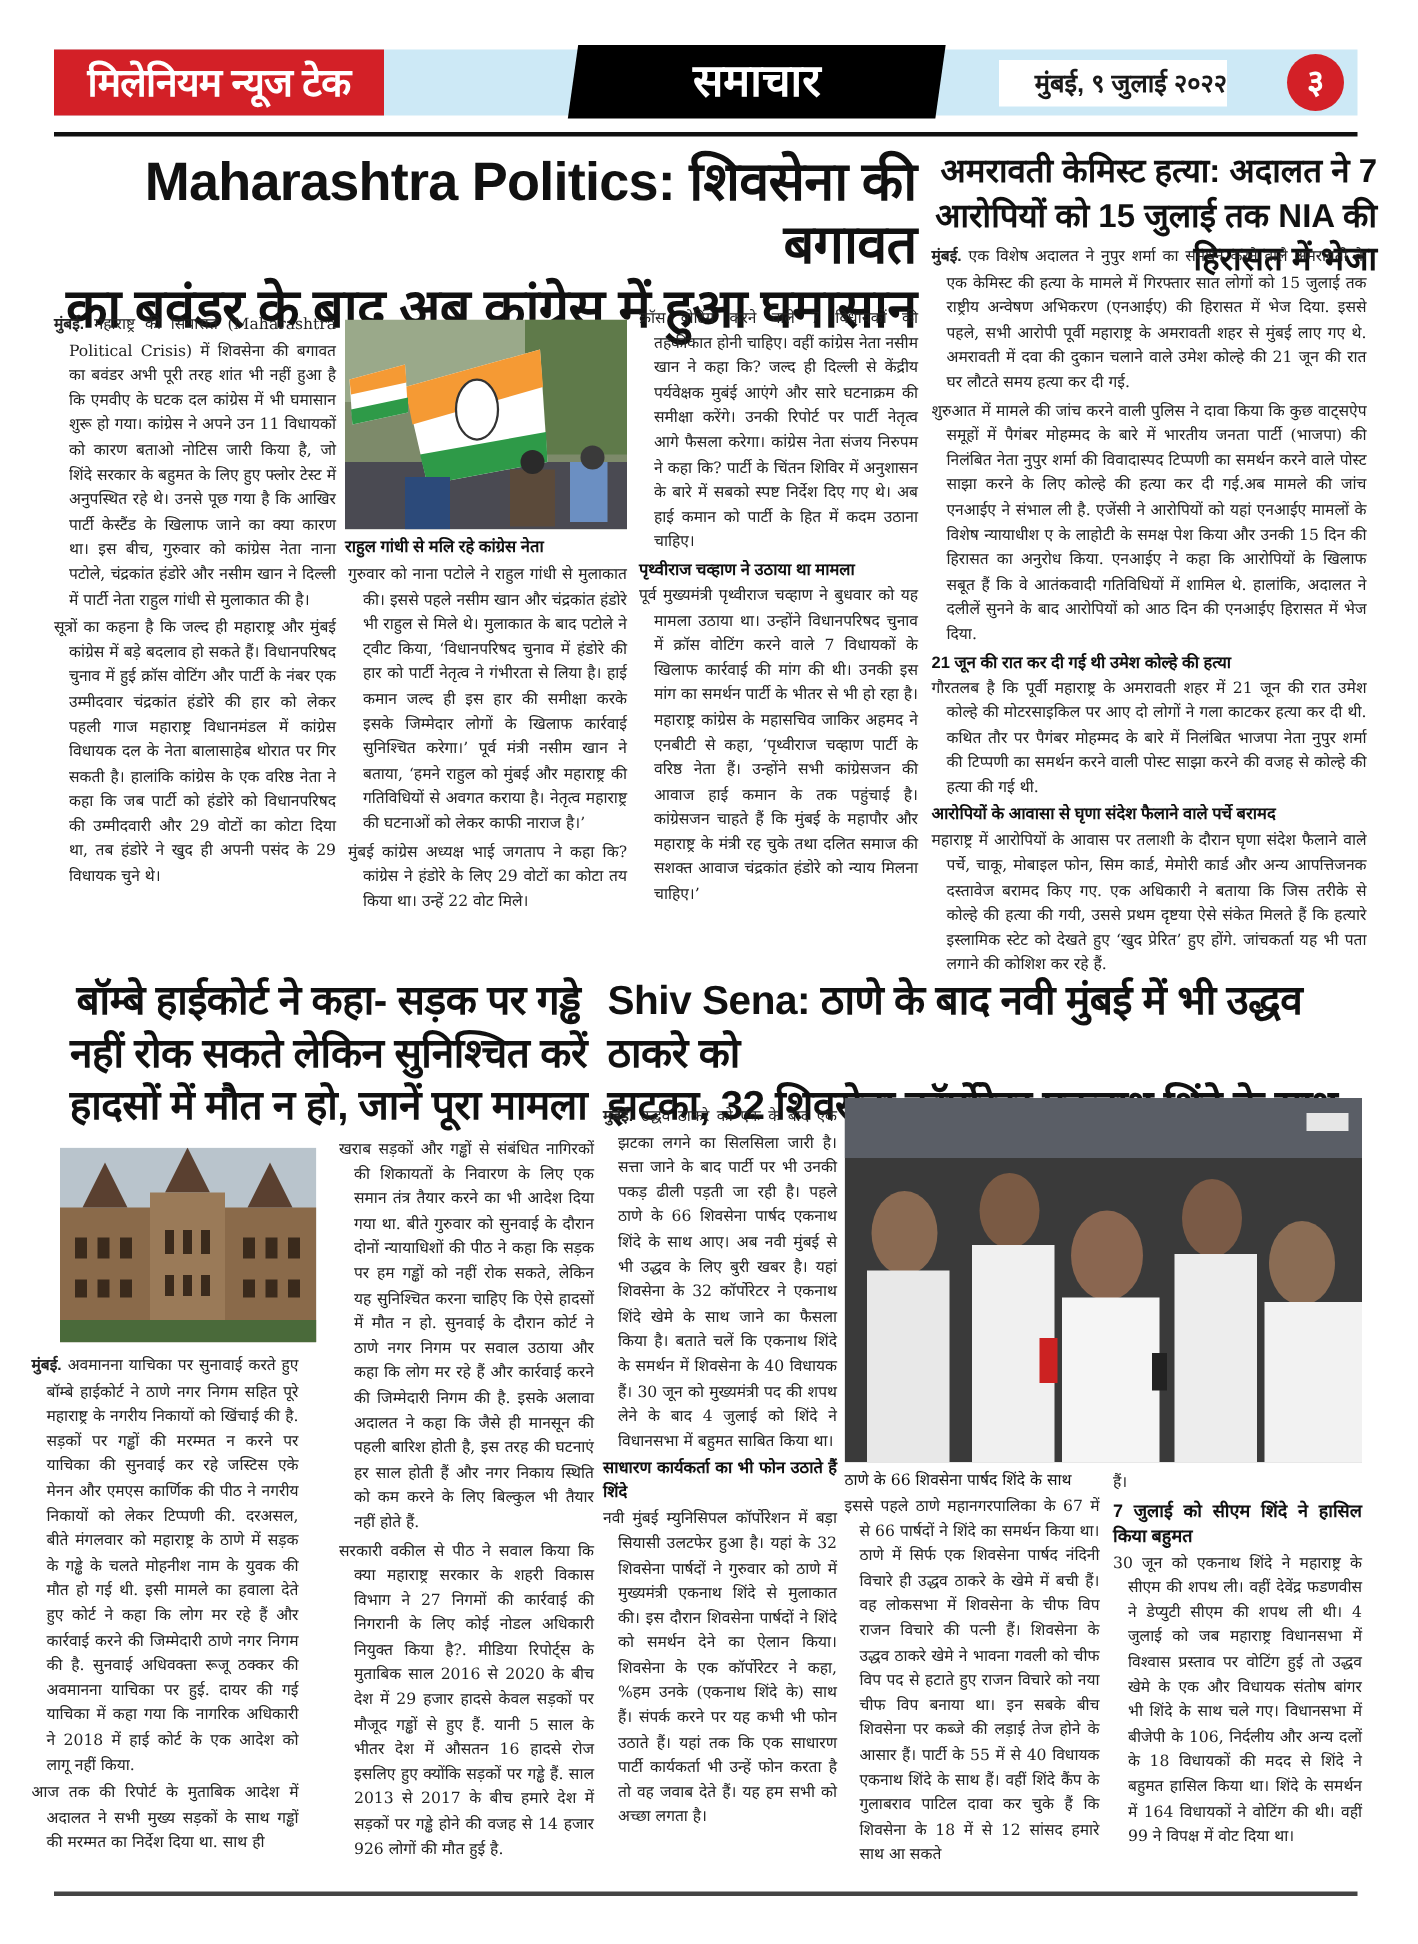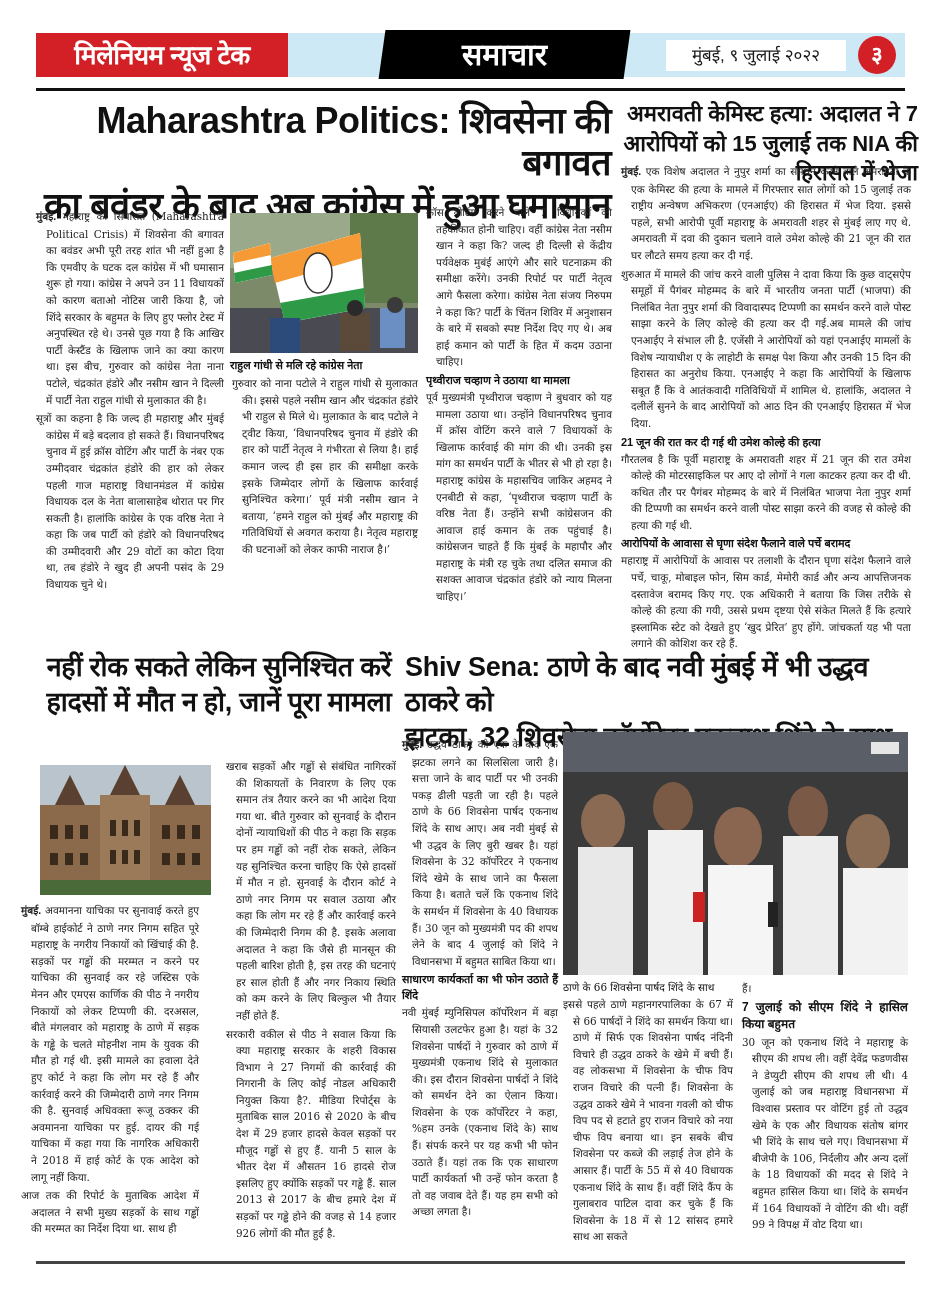--- a/index.html
+++ b/index.html
@@ -1,28 +1,28 @@
 <!DOCTYPE html>
 <html><head>
 <meta charset="utf-8">
 <style>
   * { box-sizing: border-box; margin: 0; padding: 0; }
   html, body { width: 945px; height: 1296px; background: #ffffff; overflow: hidden; }
   body { position: relative; font-family: "DejaVu Sans", sans-serif; color: #1a1a1a; }
 
   
   .masthead { position: absolute; left: 36px; top: 33px; width: 869px; height: 44px; background: #cde9f6; }
-  .brand { position: absolute; left: 0; top: 0; width: 252px; height: 44px; background: #d32027; color: #fff;
+  .brand { position: absolute; left: 0; top: 0; width: 220px; height: 44px; background: #d32027; color: #fff;
            font-family: "Liberation Sans", sans-serif; font-weight: bold; font-size: 26px; line-height: 44px; text-align: center; letter-spacing: -0.5px; }
   .section-wrap { position: absolute; left: 346px; top: -3px; width: 245px; height: 49px; background: #000;
            transform: skewX(-8deg); }
   .section { position: absolute; left: 346px; top: -3px; width: 245px; height: 34px; color: #fff; text-align: center;
            font-family: "Liberation Sans", sans-serif; font-weight: bold; font-size: 30px; line-height: 49px; }
-  .dateline { position: absolute; left: 630px; top: 7px; width: 180px; height: 31px; background: #fff;
-           font-family: "Liberation Sans", sans-serif; font-weight: normal; font-size: 17px; line-height: 31px; text-align: center; }
+  .dateline { position: absolute; left: 630px; top: 7px; width: 152px; height: 31px; background: #fff;
+           font-family: "Liberation Sans", sans-serif; font-weight: bold; font-size: 17px; line-height: 31px; text-align: right; }
   .pageno { position: absolute; left: 822px; top: 3px; width: 38px; height: 38px; border-radius: 50%; background: #d32027; color: #fff;
            font-family: "Liberation Sans", sans-serif; font-weight: bold; font-size: 22px; line-height: 38px; text-align: center; }
   .rule-top { position: absolute; left: 36px; top: 88px; width: 869px; height: 3px; background: #111; }
 
   
   .hl { position: absolute; font-family: "Liberation Sans", sans-serif; font-weight: bold; color: #111; line-height: 1.18; }
   .hl-main { left: 36px; top: 100px; width: 575px; font-size: 36px; text-align: right; letter-spacing: -0.5px; }
   .hl-amravati { left: 618px; top: 99px; width: 300px; font-size: 22px; text-align: right; line-height: 1.35; }
 
   
@@ -78,39 +78,41 @@
     <rect x="110" y="100" width="30" height="38" fill="#5b4a3a"></rect>
     <rect x="40" y="105" width="30" height="35" fill="#2c4a7a"></rect>
     <circle cx="125" cy="95" r="8" fill="#2a2a2a"></circle>
     <circle cx="165" cy="92" r="8" fill="#3a3a3a"></circle>
   </svg>
 </div>
 <div class="caption" style="left:230px; top:358px; width:188px;">राहुल गांधी से मलि रहे कांग्रेस नेता</div>
 
 <div class="col" style="left:232px; top:375px; width:186px;">
   <p><span>गुरुवार को नाना पटोले ने राहुल गांधी से मुलाकात की। इससे पहले नसीम खान और चंद्रकांत हंडोरे भी राहुल से मिले थे। मुलाकात के बाद पटोले ने ट्वीट किया, ‘विधानपरिषद चुनाव में हंडोरे की हार को पार्टी नेतृत्व ने गंभीरता से लिया है। हाई कमान जल्द ही इस हार की समीक्षा करके इसके जिम्मेदार लोगों के खिलाफ कार्रवाई सुनिश्चित करेगा।’ पूर्व मंत्री नसीम खान ने बताया, ‘हमने राहुल को मुंबई और महाराष्ट्र की गतिविधियों से अवगत कराया है। नेतृत्व महाराष्ट्र की घटनाओं को लेकर काफी नाराज है।’</span></p>
+  <p><span>मुंबई कांग्रेस अध्यक्ष भाई जगताप ने कहा कि? कांग्रेस ने हंडोरे के लिए 29 वोटों का कोटा तय किया था। उन्हें 22 वोट मिले।</span></p>
 </div>
 
 <div class="col" style="left:426px; top:204px; width:186px;">
   <p><span>क्रॉस वोटिंग करने वाले 7 विधायकों की तहकीकात होनी चाहिए। वहीं कांग्रेस नेता नसीम खान ने कहा कि? जल्द ही दिल्ली से केंद्रीय पर्यवेक्षक मुबंई आएंगे और सारे घटनाक्रम की समीक्षा करेंगे। उनकी रिपोर्ट पर पार्टी नेतृत्व आगे फैसला करेगा। कांग्रेस नेता संजय निरुपम ने कहा कि? पार्टी के चिंतन शिविर में अनुशासन के बारे में सबको स्पष्ट निर्देश दिए गए थे। अब हाई कमान को पार्टी के हित में कदम उठाना चाहिए।</span></p>
   <div class="subhead">पृथ्वीराज चव्हाण ने उठाया था मामला</div>
   <p><span>पूर्व मुख्यमंत्री पृथ्वीराज चव्हाण ने बुधवार को यह मामला उठाया था। उन्होंने विधानपरिषद चुनाव में क्रॉस वोटिंग करने वाले 7 विधायकों के खिलाफ कार्रवाई की मांग की थी। उनकी इस मांग का समर्थन पार्टी के भीतर से भी हो रहा है। महाराष्ट्र कांग्रेस के महासचिव जाकिर अहमद ने एनबीटी से कहा, ‘पृथ्वीराज चव्हाण पार्टी के वरिष्ठ नेता हैं। उन्होंने सभी कांग्रेसजन की आवाज हाई कमान के तक पहुंचाई है। कांग्रेसजन चाहते हैं कि मुंबई के महापौर और महाराष्ट्र के मंत्री रह चुके तथा दलित समाज की सशक्त आवाज चंद्रकांत हंडोरे को न्याय मिलना चाहिए।’</span></p>
 </div>
 
 <div class="hl hl-amravati">अमरावती केमिस्ट हत्या: अदालत ने 7 आरोपियों को 15 जुलाई तक NIA की हिरासत में भेजा</div>
 <div class="col" style="left:621px; top:163px; width:290px;">
   <p><span class="lead">मुंबई.</span><span> एक विशेष अदालत ने नुपुर शर्मा का समर्थन करने वाले अमरावती के एक केमिस्ट की हत्या के मामले में गिरफ्तार सात लोगों को 15 जुलाई तक राष्ट्रीय अन्वेषण अभिकरण (एनआईए) की हिरासत में भेज दिया. इससे पहले, सभी आरोपी पूर्वी महाराष्ट्र के अमरावती शहर से मुंबई लाए गए थे. अमरावती में दवा की दुकान चलाने वाले उमेश कोल्हे की 21 जून की रात घर लौटते समय हत्या कर दी गई.</span></p>
   <p><span>शुरुआत में मामले की जांच करने वाली पुलिस ने दावा किया कि कुछ वाट्सऐप समूहों में पैगंबर मोहम्मद के बारे में भारतीय जनता पार्टी (भाजपा) की निलंबित नेता नुपुर शर्मा की विवादास्पद टिप्पणी का समर्थन करने वाले पोस्ट साझा करने के लिए कोल्हे की हत्या कर दी गई.अब मामले की जांच एनआईए ने संभाल ली है. एजेंसी ने आरोपियों को यहां एनआईए मामलों के विशेष न्यायाधीश ए के लाहोटी के समक्ष पेश किया और उनकी 15 दिन की हिरासत का अनुरोध किया. एनआईए ने कहा कि आरोपियों के खिलाफ सबूत हैं कि वे आतंकवादी गतिविधियों में शामिल थे. हालांकि, अदालत ने दलीलें सुनने के बाद आरोपियों को आठ दिन की एनआईए हिरासत में भेज दिया.</span></p>
   <div class="subhead">21 जून की रात कर दी गई थी उमेश कोल्हे की हत्या</div>
   <p><span>गौरतलब है कि पूर्वी महाराष्ट्र के अमरावती शहर में 21 जून की रात उमेश कोल्हे की मोटरसाइकिल पर आए दो लोगों ने गला काटकर हत्या कर दी थी. कथित तौर पर पैगंबर मोहम्मद के बारे में निलंबित भाजपा नेता नुपुर शर्मा की टिप्पणी का समर्थन करने वाली पोस्ट साझा करने की वजह से कोल्हे की हत्या की गई थी.</span></p>
   <div class="subhead">आरोपियों के आवासा से घृणा संदेश फैलाने वाले पर्चे बरामद</div>
   <p><span>महाराष्ट्र में आरोपियों के आवास पर तलाशी के दौरान घृणा संदेश फैलाने वाले पर्चे, चाकू, मोबाइल फोन, सिम कार्ड, मेमोरी कार्ड और अन्य आपत्तिजनक दस्तावेज बरामद किए गए. एक अधिकारी ने बताया कि जिस तरीके से कोल्हे की हत्या की गयी, उससे प्रथम दृष्टया ऐसे संकेत मिलते हैं कि हत्यारे इस्लामिक स्टेट को देखते हुए ‘खुद प्रेरित’ हुए होंगे. जांचकर्ता यह भी पता लगाने की कोशिश कर रहे हैं.</span></p>
 </div>
 
 <div class="hl hl-bombay">
+  <div>बॉम्बे हाईकोर्ट ने कहा- सड़क पर गड्ढे</div>
   <div>नहीं रोक सकते लेकिन सुनिश्चित करें</div>
   <div>हादसों में मौत न हो, जानें पूरा मामला</div>
 </div>
 
 <div class="photo" style="left:40px; top:765px; width:171px; height:130px;">
   <svg width="171" height="130" viewBox="0 0 171 130">
     <rect width="171" height="130" fill="#b9c4cc"></rect>
     <rect x="0" y="40" width="171" height="90" fill="#8a6a4a"></rect>
     <polygon points="15,40 30,10 45,40" fill="#5a4030"></polygon>
     <polygon points="125,40 140,10 155,40" fill="#5a4030"></polygon>

